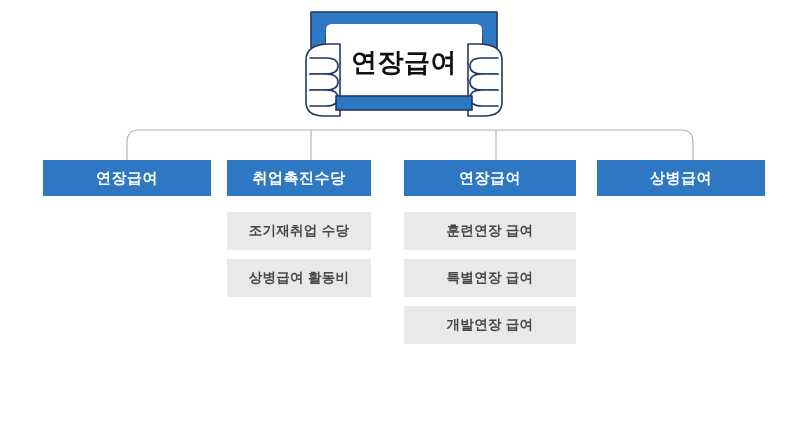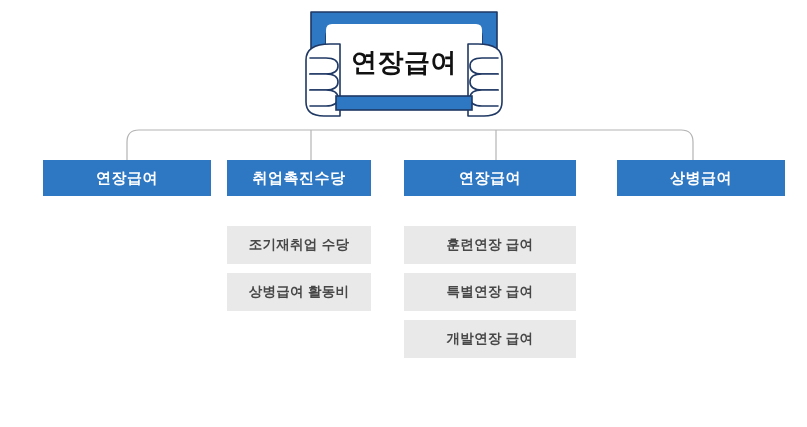--- a/index.html
+++ b/index.html
@@ -69,21 +69,21 @@
     background: #2e77c2;
     color: #ffffff;
     font-size: 15px;
     font-weight: 700;
     display: flex;
     align-items: center;
     justify-content: center;
     letter-spacing: 0.5px;
   }
   .sub-list {
-    margin-top: 30px;
+    margin-top: 16px;
     display: flex;
     flex-direction: column;
     gap: 9px;
   }
   .sub-item {
     height: 38px;
     background: #e9e9e9;
     color: #474747;
     font-size: 13.5px;
     font-weight: 700;
@@ -185,18 +185,18 @@
 
   <div class="column" style="left:404px; width:172px;">
     <div class="node-header">연장급여</div>
     <div class="sub-list">
       <div class="sub-item">훈련연장 급여</div>
       <div class="sub-item">특별연장 급여</div>
       <div class="sub-item">개발연장 급여</div>
     </div>
   </div>
 
-  <div class="column" style="left:597px; width:168px;margin-left:20px;">
+  <div class="column" style="left:597px; width:168px;">
     <div class="node-header">상병급여</div>
     <div class="sub-list"></div>
   </div>
 
 </div>
 
 </body></html>

